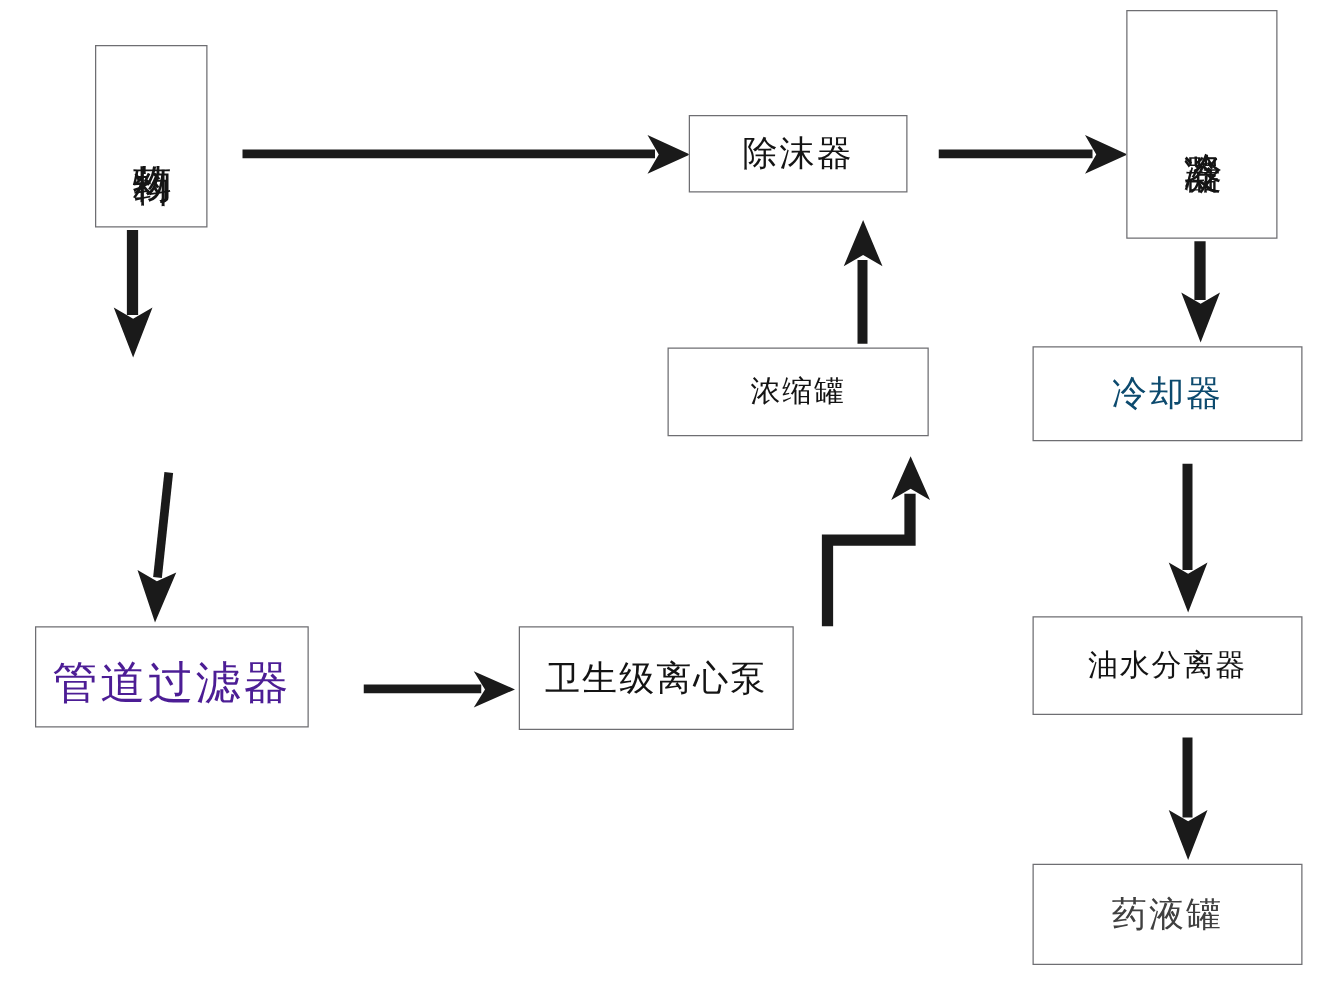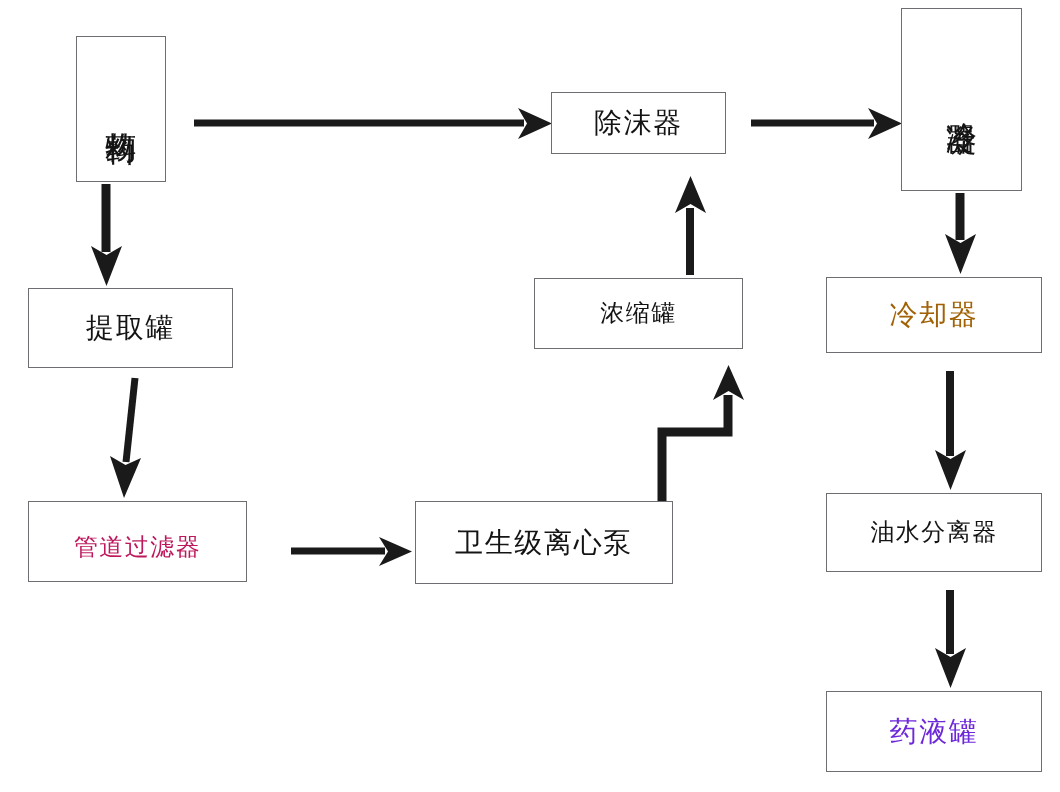--- a/index.html
+++ b/index.html
@@ -122,41 +122,38 @@
   </div>
 
   <div class="node" style="left: 551px; top: 92px; width: 175px; height: 62px; border-color: rgb(110, 110, 114);">
     <span class="label" style="font-size: 28px; color: rgb(20, 20, 20);">除沫器</span>
   </div>
 
   <div class="node vertical" style="left: 901px; top: 8px; width: 121px; height: 183px; border-color: rgb(110, 110, 114);">
     <span class="label" style="font-size: 31px; color: rgb(20, 20, 20);">冷凝器</span>
   </div>
 
-  <div class="node" style="left: 28px; top: 288px; width: 205px; height: 80px; border-color: rgb(110, 110, 114);">
-    <span class="label" style="font-size: 28px; color: rgb(20, 20, 20);">提取罐</span>
-  </div>
 
   <div class="node" style="left: 826px; top: 277px; width: 216px; height: 76px; border-color: rgb(110, 110, 114);">
-    <span class="label" style="font-size: 28px; color: #a16207;">冷却器</span>
+    <span class="label" style="font-size: 28px; color: #0c4a6e;">冷却器</span>
   </div>
 
   <div class="node" style="left: 534px; top: 278px; width: 209px; height: 71px; border-color: rgb(110, 110, 114);">
     <span class="label" style="font-size: 24px; color: rgb(20, 20, 20);">浓缩罐</span>
   </div>
 
   <div class="node" style="left: 28px; top: 501px; width: 219px; height: 81px; border-color: rgb(110, 110, 114);">
-    <span class="label" style="font-size: 24px; color: #be185d; margin-top: 12px;">管道过滤器</span>
+    <span class="label" style="font-size: 36px; color: #4c1d95; margin-top: 12px;">管道过滤器</span>
   </div>
 
-  <div class="node" style="left: 415px; top: 501px; width: 258px; height: 83px; border-color: rgb(110, 110, 114);">
+  <div class="node" style="left: 415px; top: 501px; width: 220px; height: 83px; border-color: rgb(110, 110, 114);">
     <span class="label" style="font-size: 28px; color: rgb(20, 20, 20);">卫生级离心泵</span>
   </div>
 
   <div class="node" style="left: 826px; top: 493px; width: 216px; height: 79px; border-color: rgb(110, 110, 114);">
     <span class="label" style="font-size: 24px; color: rgb(20, 20, 20);">油水分离器</span>
   </div>
 
   <div class="node" style="left: 826px; top: 691px; width: 216px; height: 81px; border-color: rgb(110, 110, 114);">
-    <span class="label" style="font-size: 28px; color: #6d28d9;">药液罐</span>
+    <span class="label" style="font-size: 28px; color: #404040;">药液罐</span>
   </div>
 
 </div>
 
 </body></html>

